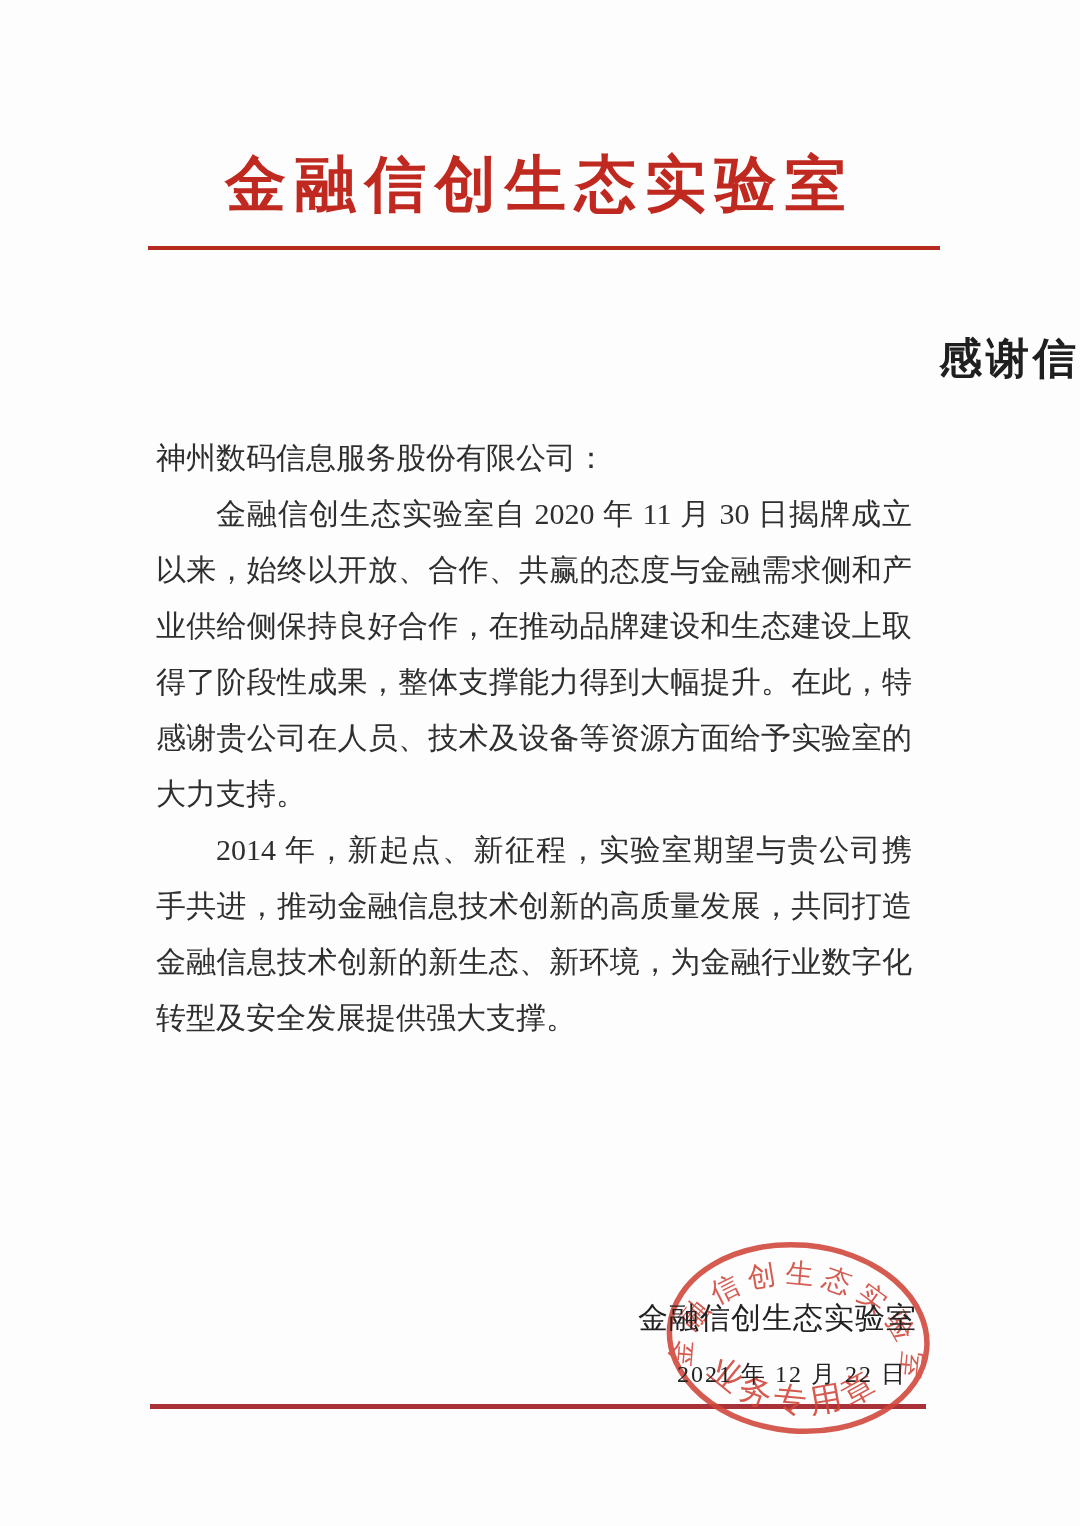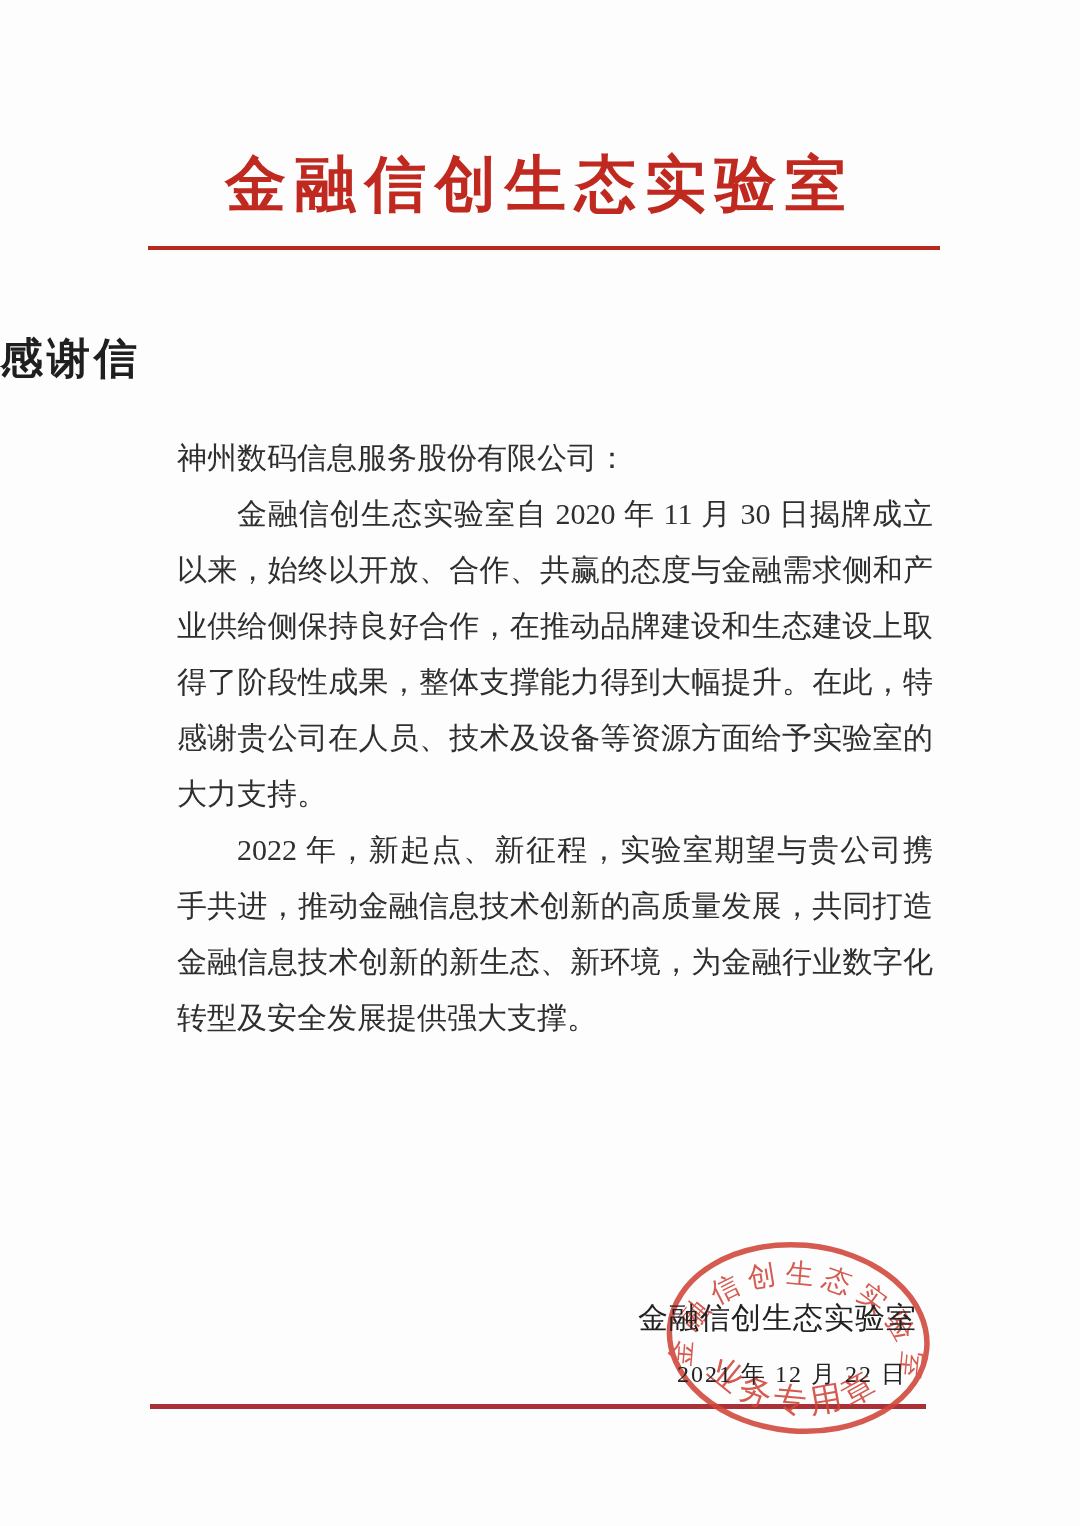--- a/index.html
+++ b/index.html
@@ -38,32 +38,32 @@
     height: 4px;
     background: #b72b1f;
   }
 
   
   .letter-title {
     position: absolute;
     top: 330px;
     left: 0;
     width: 100%;
-    text-align: left;
+    text-align: right;
     font-size: 43px;
     font-weight: bold;
     letter-spacing: 4px;
     color: #1f1f1f;
   }
 
   
   .letter-body {
     position: absolute;
     top: 430px;
-    left: 177px;
+    left: 156px;
     width: 756px;
     font-size: 30px;
     line-height: 56px;
     color: #2f2f2f;
     text-align: justify;
   }
   .letter-body p {
     margin: 0;
     text-indent: 2em;
   }
@@ -121,21 +121,21 @@
 <div class="page">
 
   <div class="letterhead-title">金融信创生态实验室</div>
   <div class="letterhead-rule"></div>
 
   <div class="letter-title">感谢信</div>
 
   <div class="letter-body">
     <p class="salutation">神州数码信息服务股份有限公司：</p>
     <p>金融信创生态实验室自 2020 年 11 月 30 日揭牌成立以来，始终以开放、合作、共赢的态度与金融需求侧和产业供给侧保持良好合作，在推动品牌建设和生态建设上取得了阶段性成果，整体支撑能力得到大幅提升。在此，特感谢贵公司在人员、技术及设备等资源方面给予实验室的大力支持。</p>
-    <p>2022 年，新起点、新征程，实验室期望与贵公司携手共进，推动金融信息技术创新的高质量发展，共同打造金融信息技术创新的新生态、新环境，为金融行业数字化转型及安全发展提供强大支撑。</p>
+    <p>2014 年，新起点、新征程，实验室期望与贵公司携手共进，推动金融信息技术创新的高质量发展，共同打造金融信息技术创新的新生态、新环境，为金融行业数字化转型及安全发展提供强大支撑。</p>
   </div>
 
   <div class="footer-rule"></div>
 
   <svg class="seal" viewBox="0 0 280 208" xmlns="http://www.w3.org/2000/svg" xmlns:xlink="http://www.w3.org/1999/xlink">
     <g transform="rotate(5 140 104)" fill="none">
       <ellipse cx="140" cy="102" rx="129" ry="93" stroke="#d0453a" stroke-width="5.5"></ellipse>
       <path id="sealTopArc" d="M 36 138 A 106 76 0 1 1 244 138" fill="none"></path>
       <path id="sealBottomArc" d="M 56 146 A 102 68 0 0 0 224 146" fill="none"></path>
       <text font-size="28" fill="#d0453a" letter-spacing="8" font-family="Liberation Serif, DejaVu Serif, serif">

